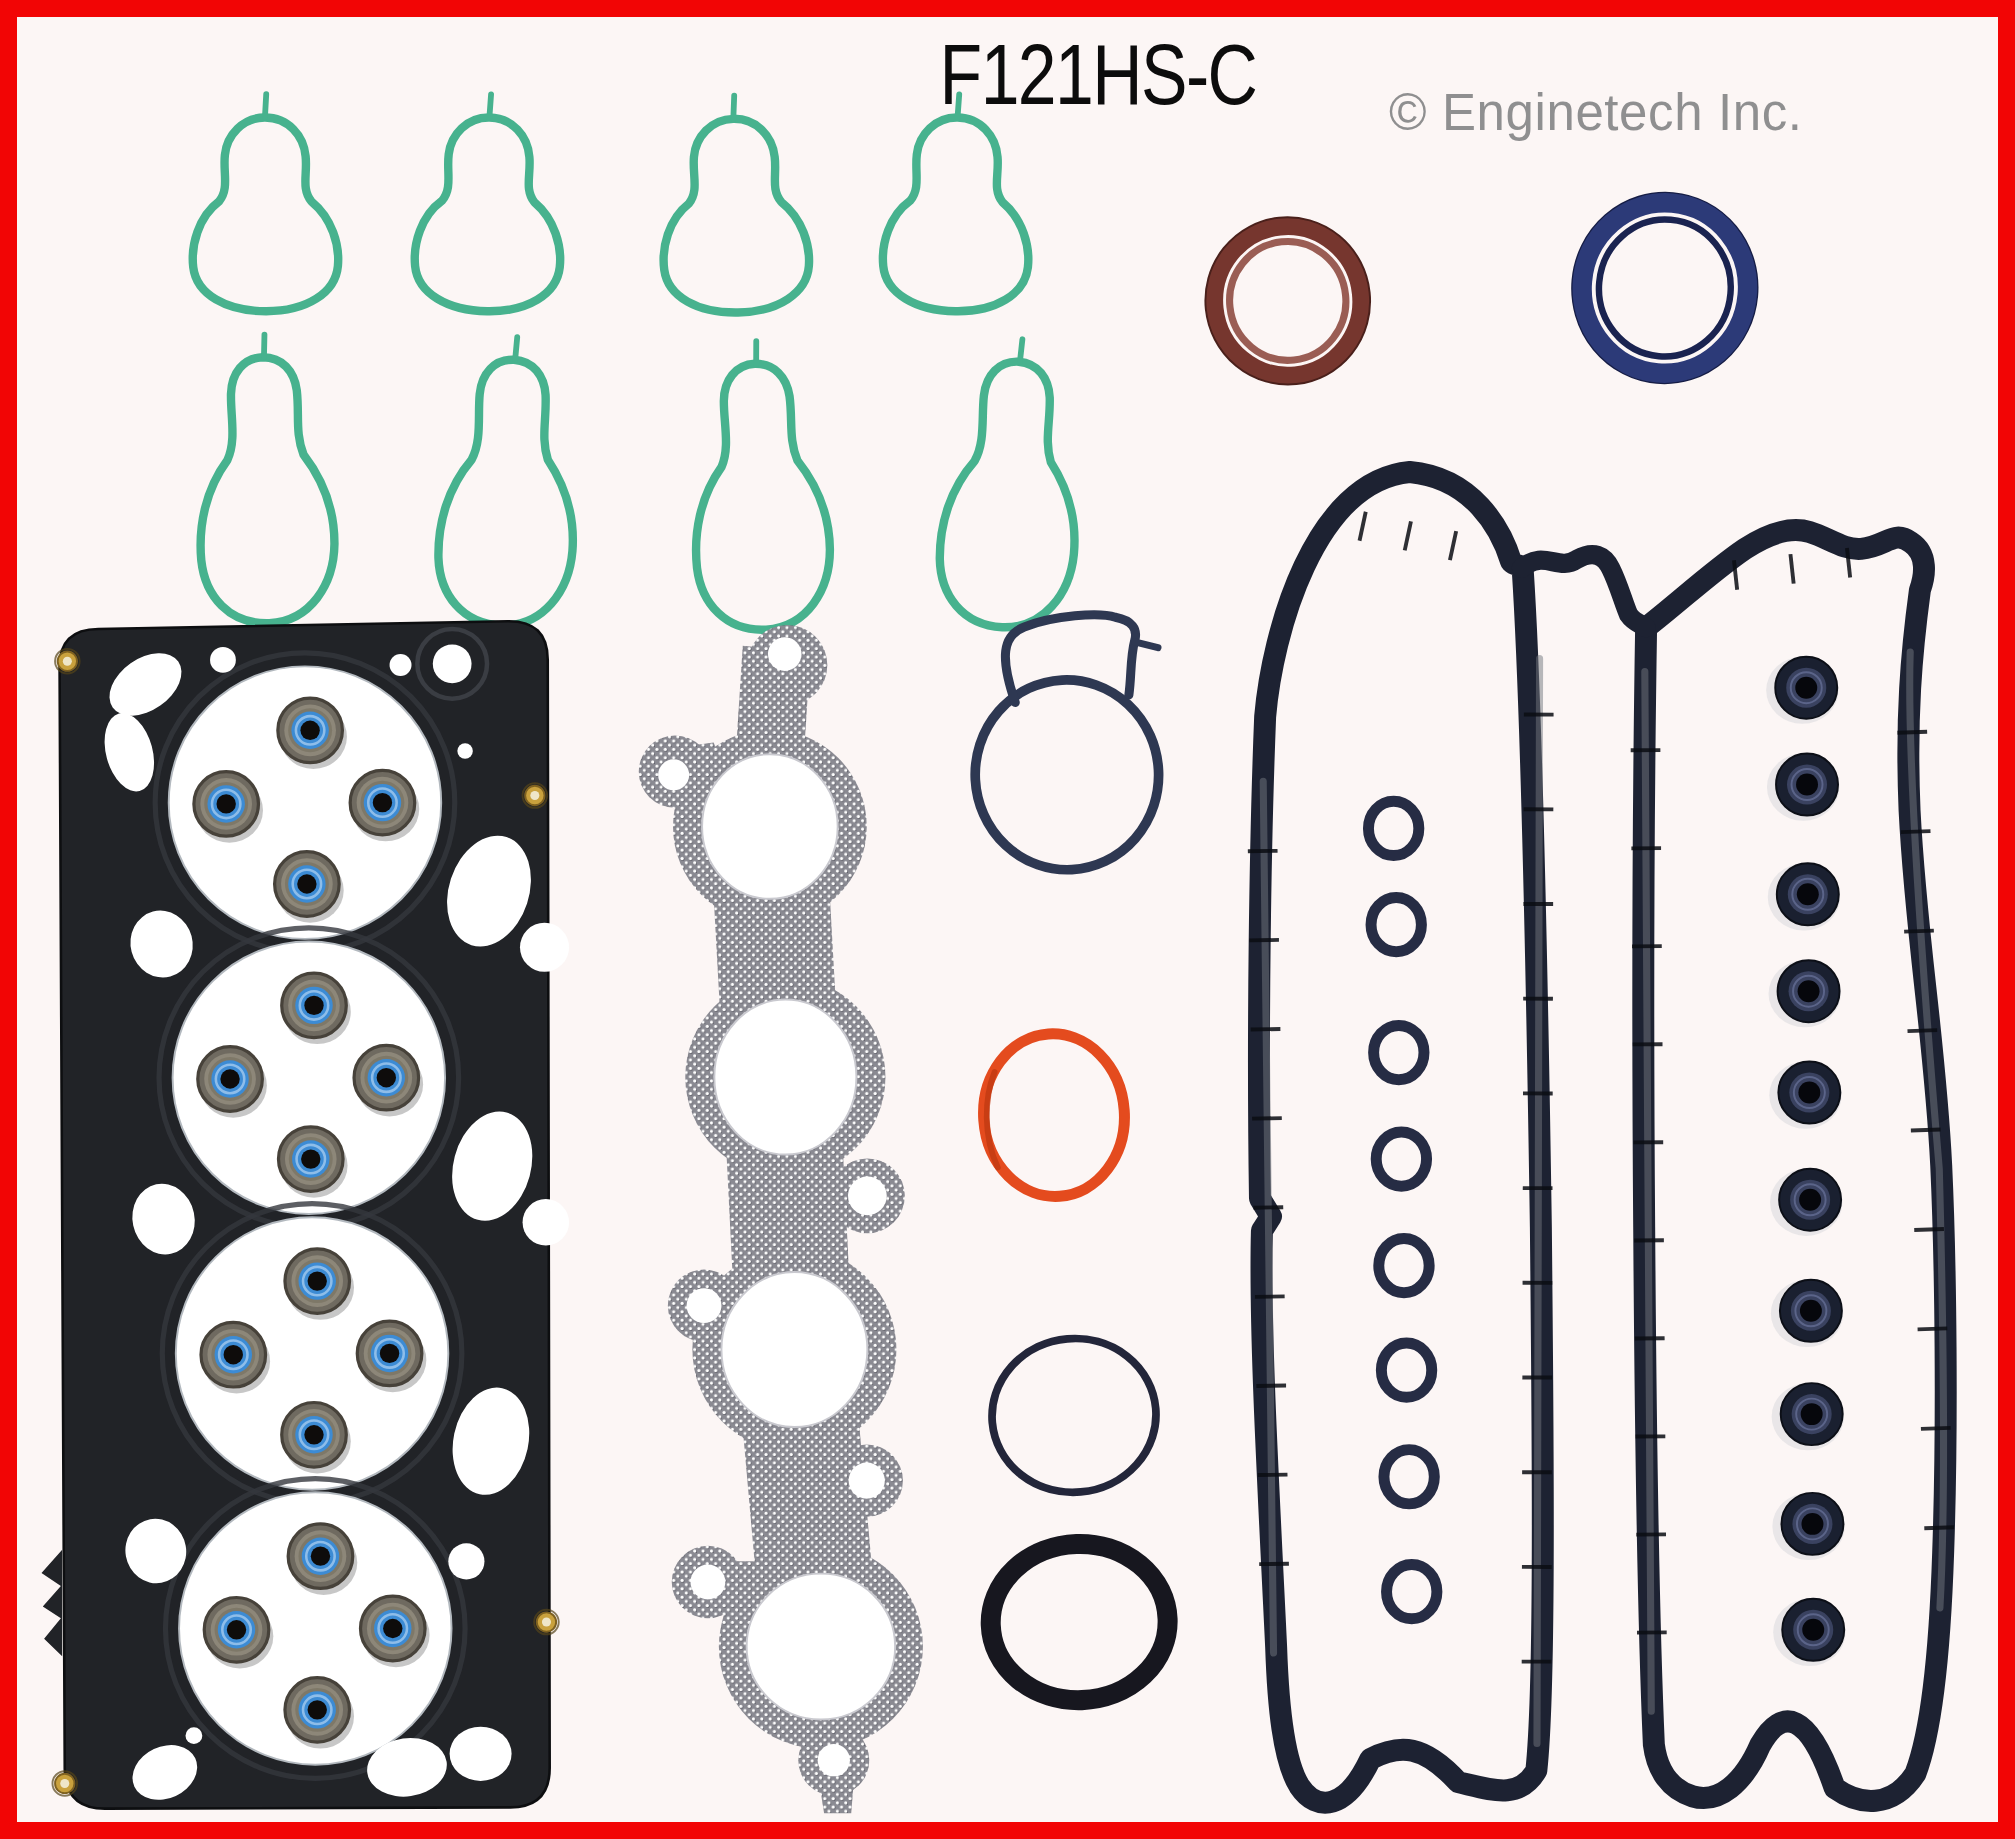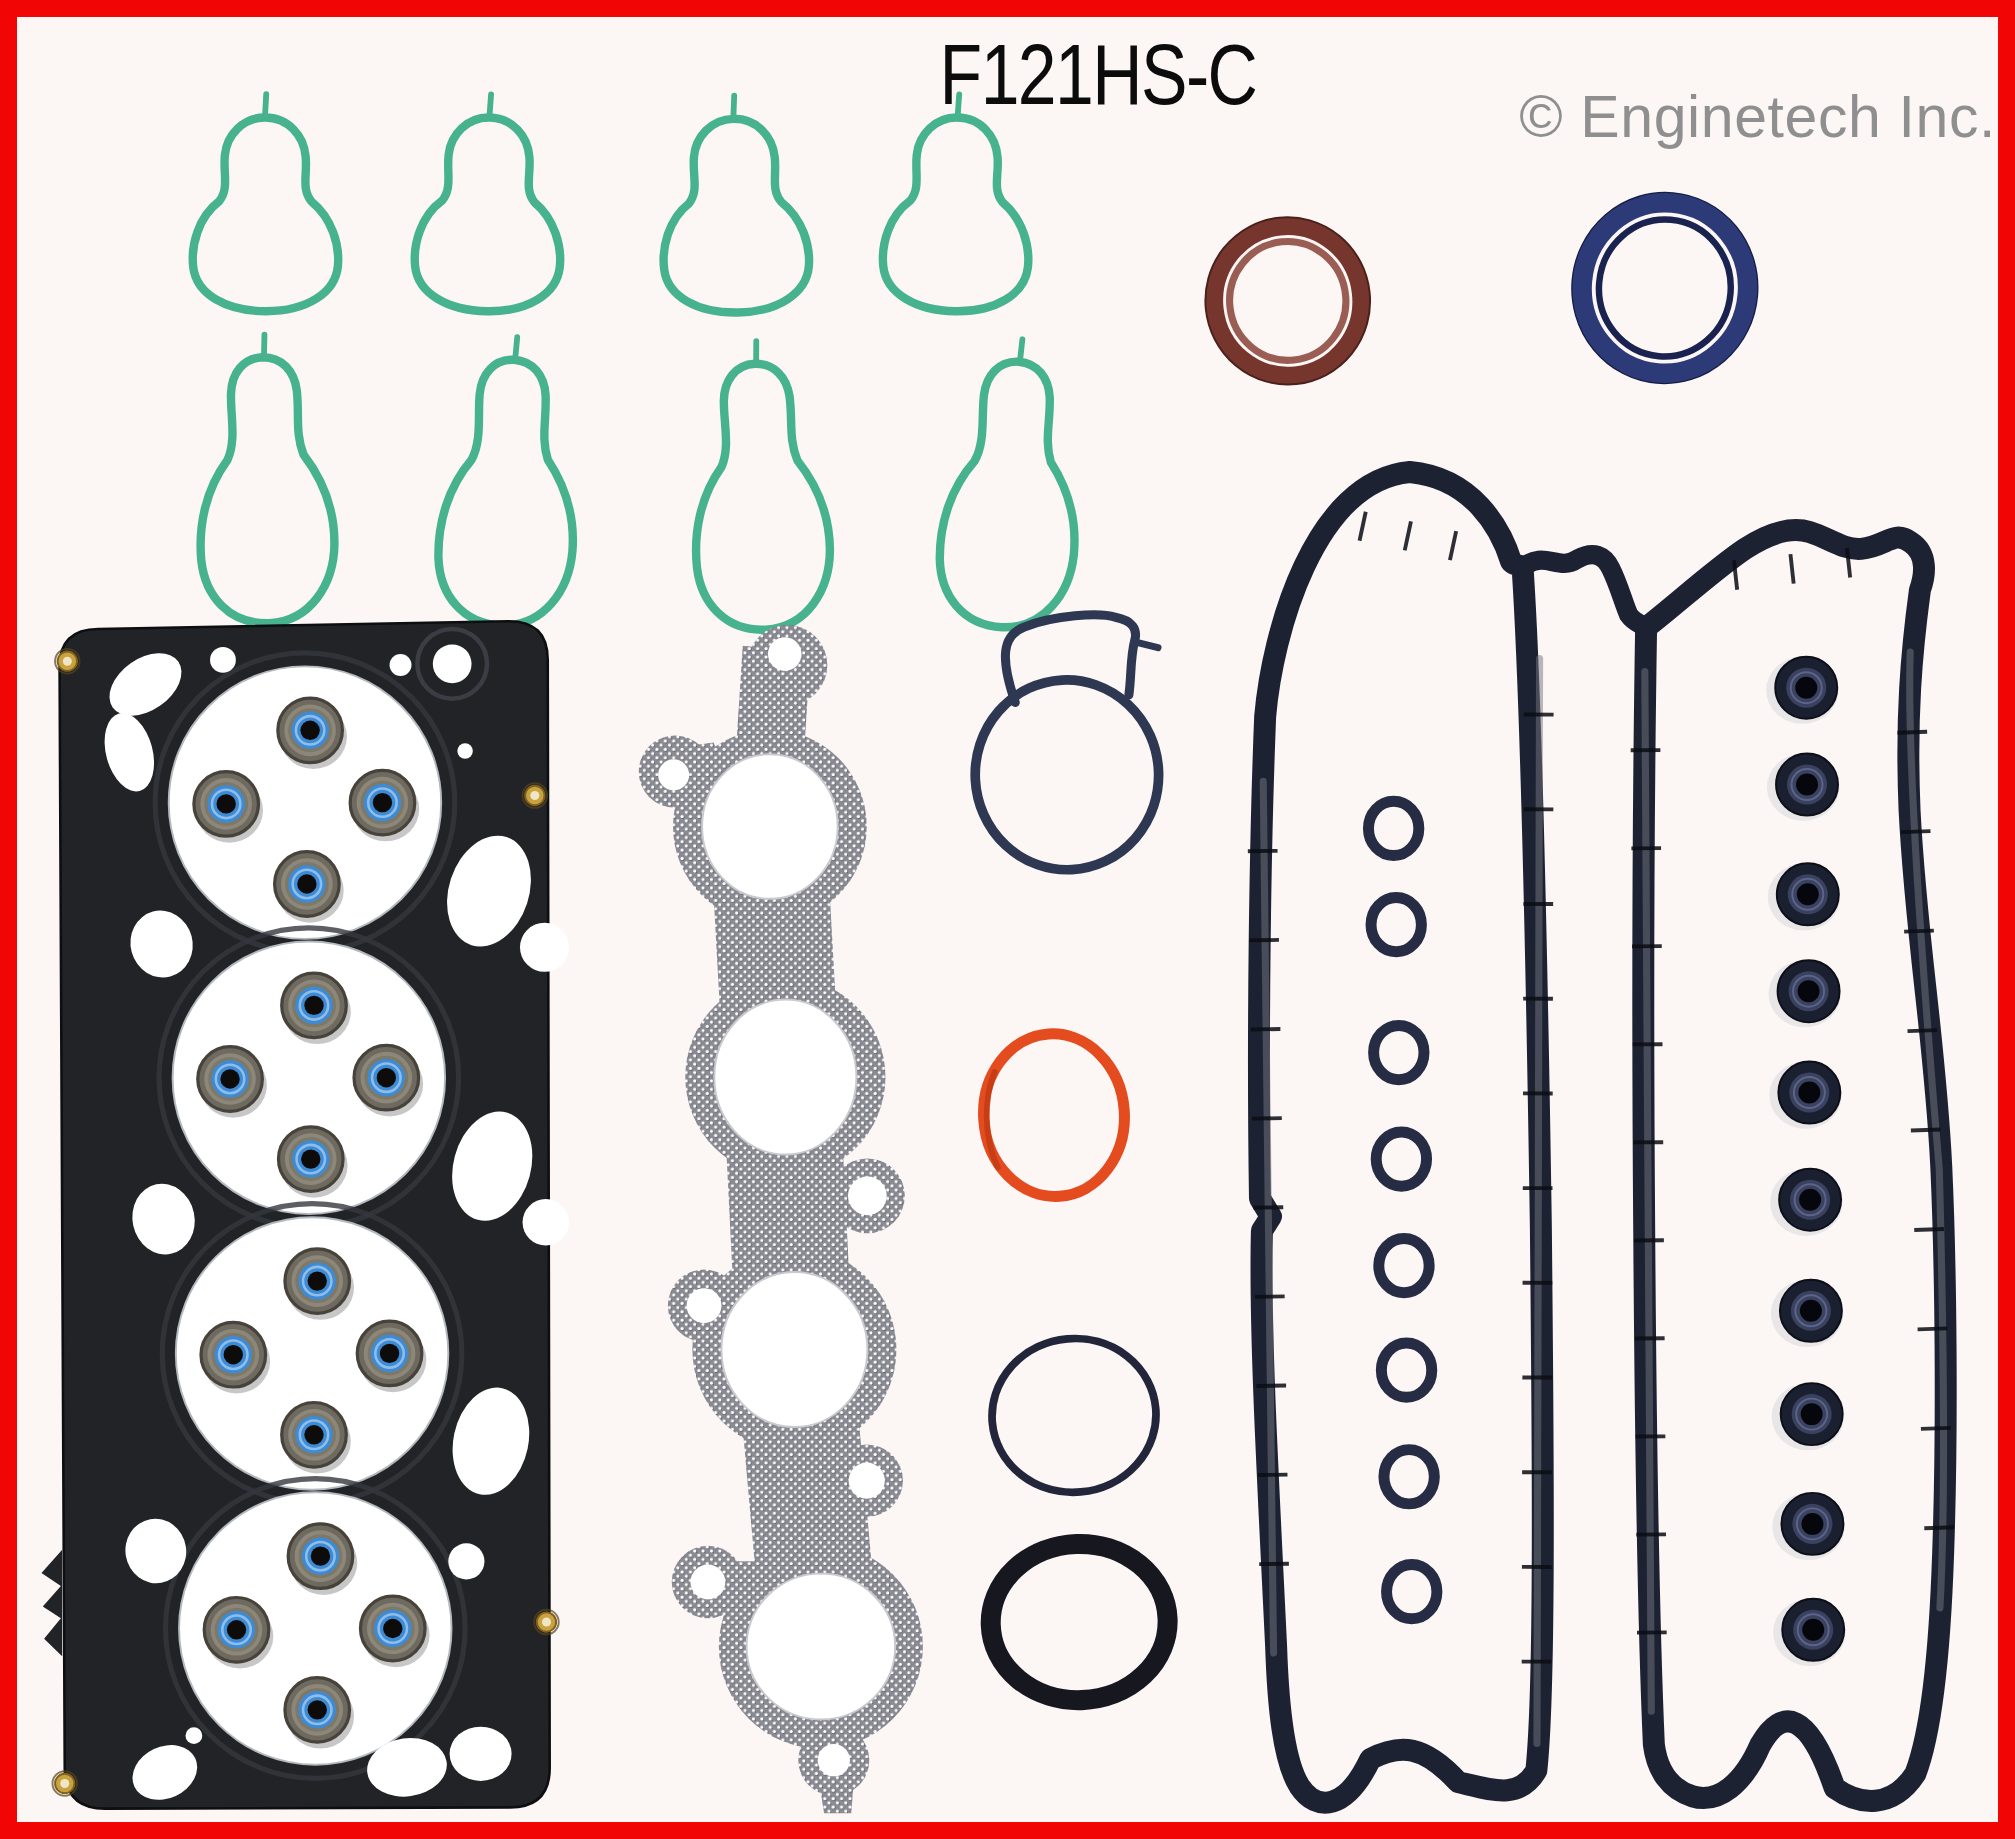--- a/index.html
+++ b/index.html
@@ -27,22 +27,22 @@
     color:#0c0c0c;
     letter-spacing:-1.9px;
     transform:scaleX(0.82);
     transform-origin:50% 50%;
     white-space:nowrap;
     z-index:4;
   }
   .watermark{
     position:absolute;
     left:1389px;top:83px;width:607px;
-    text-align:right;
-    font-size:59px;
+    text-align:left;
+    font-size:51px;
     font-weight:400;
     color:#8f8f90;
     letter-spacing:0.6px;
     white-space:nowrap;
     z-index:4;
   }
 </style>
 </head>
 <body>
 

